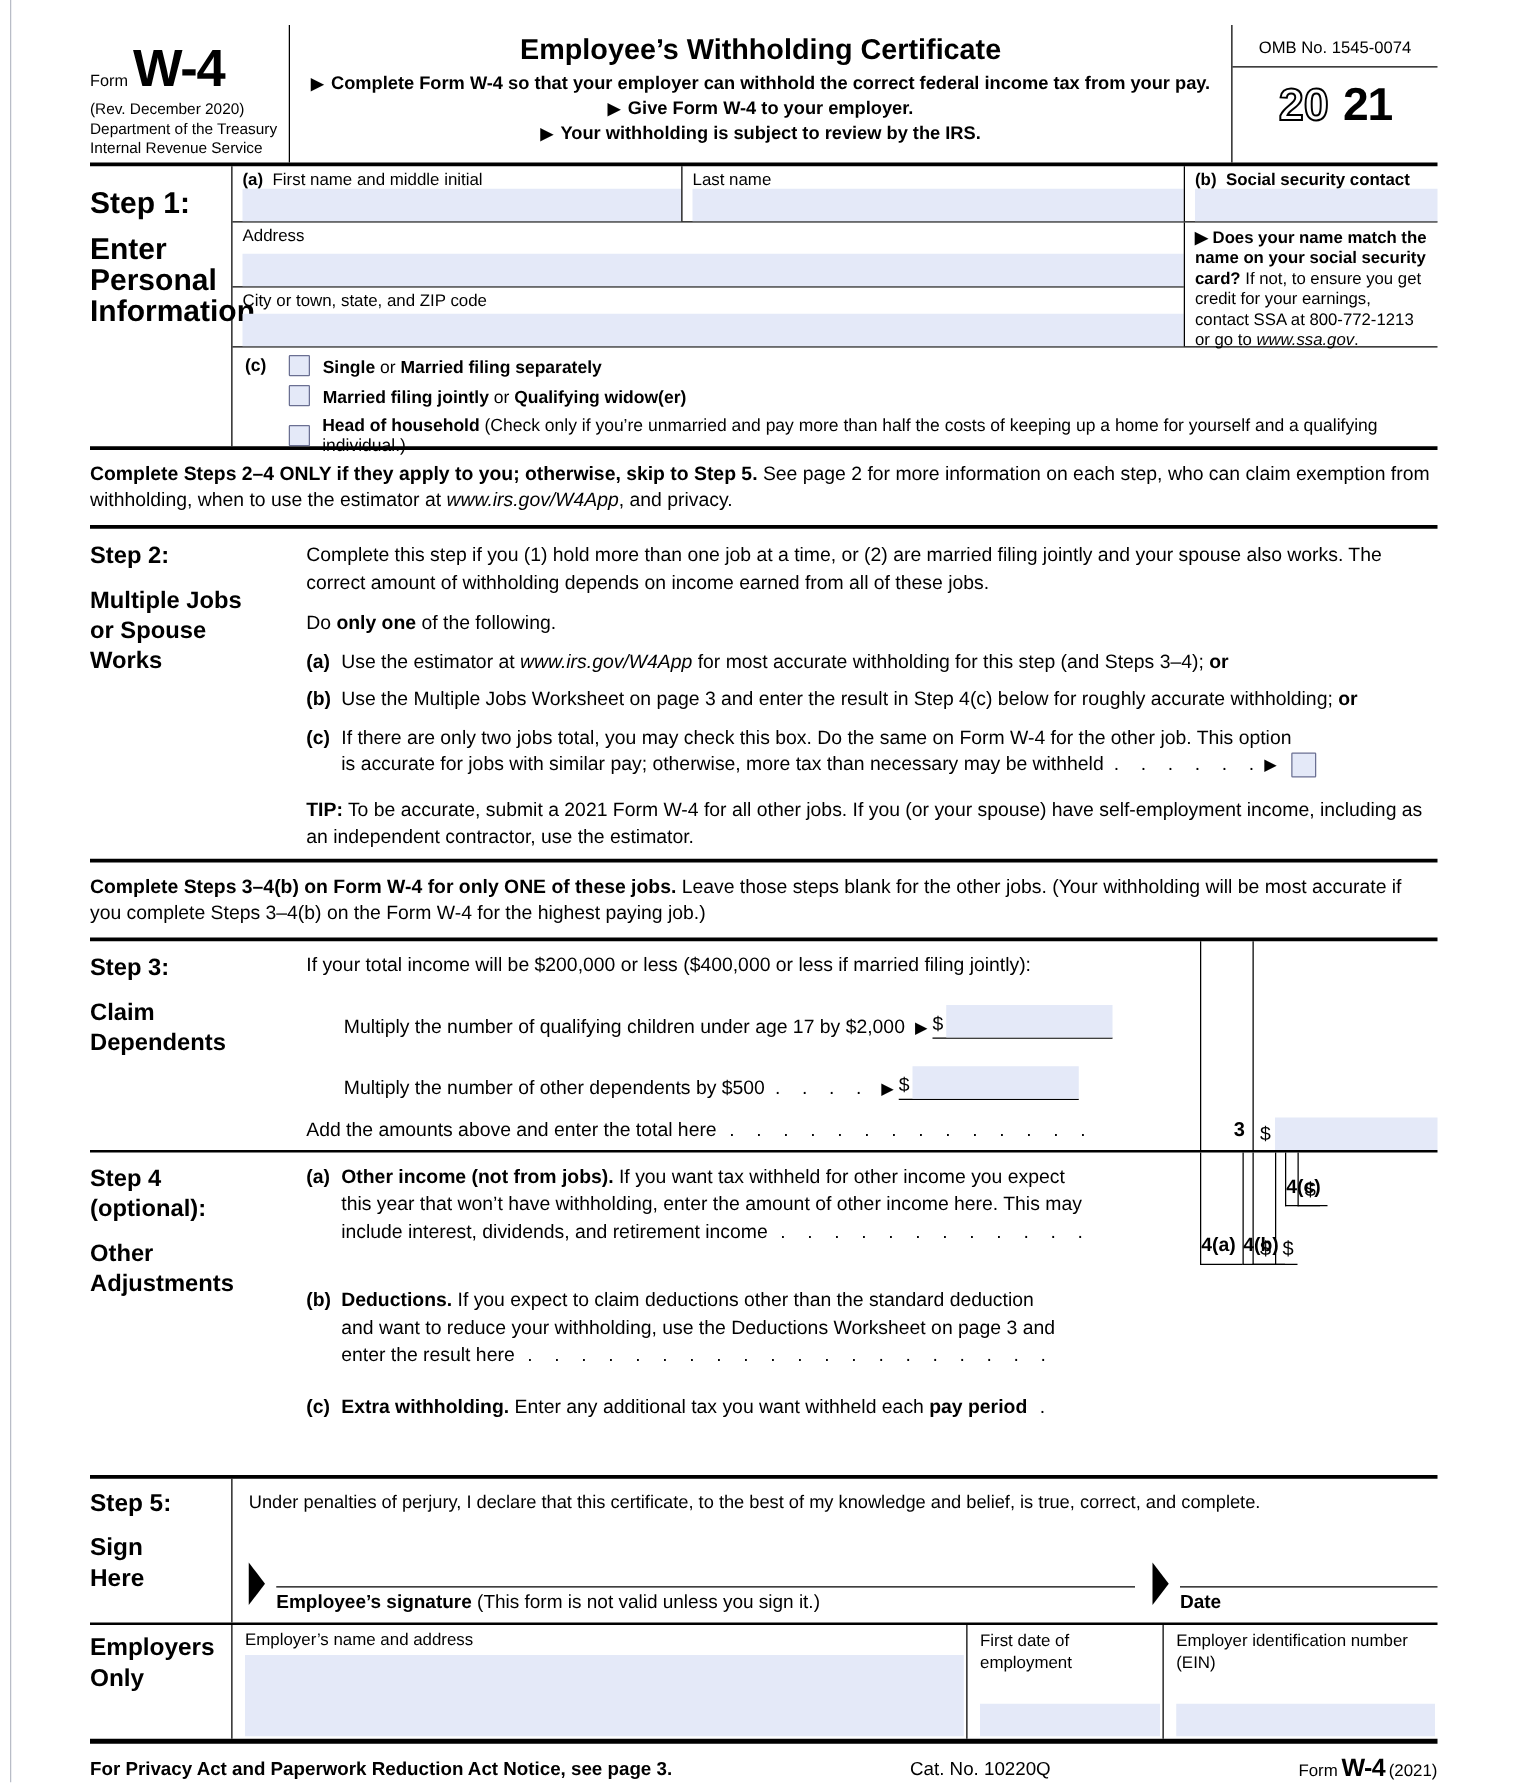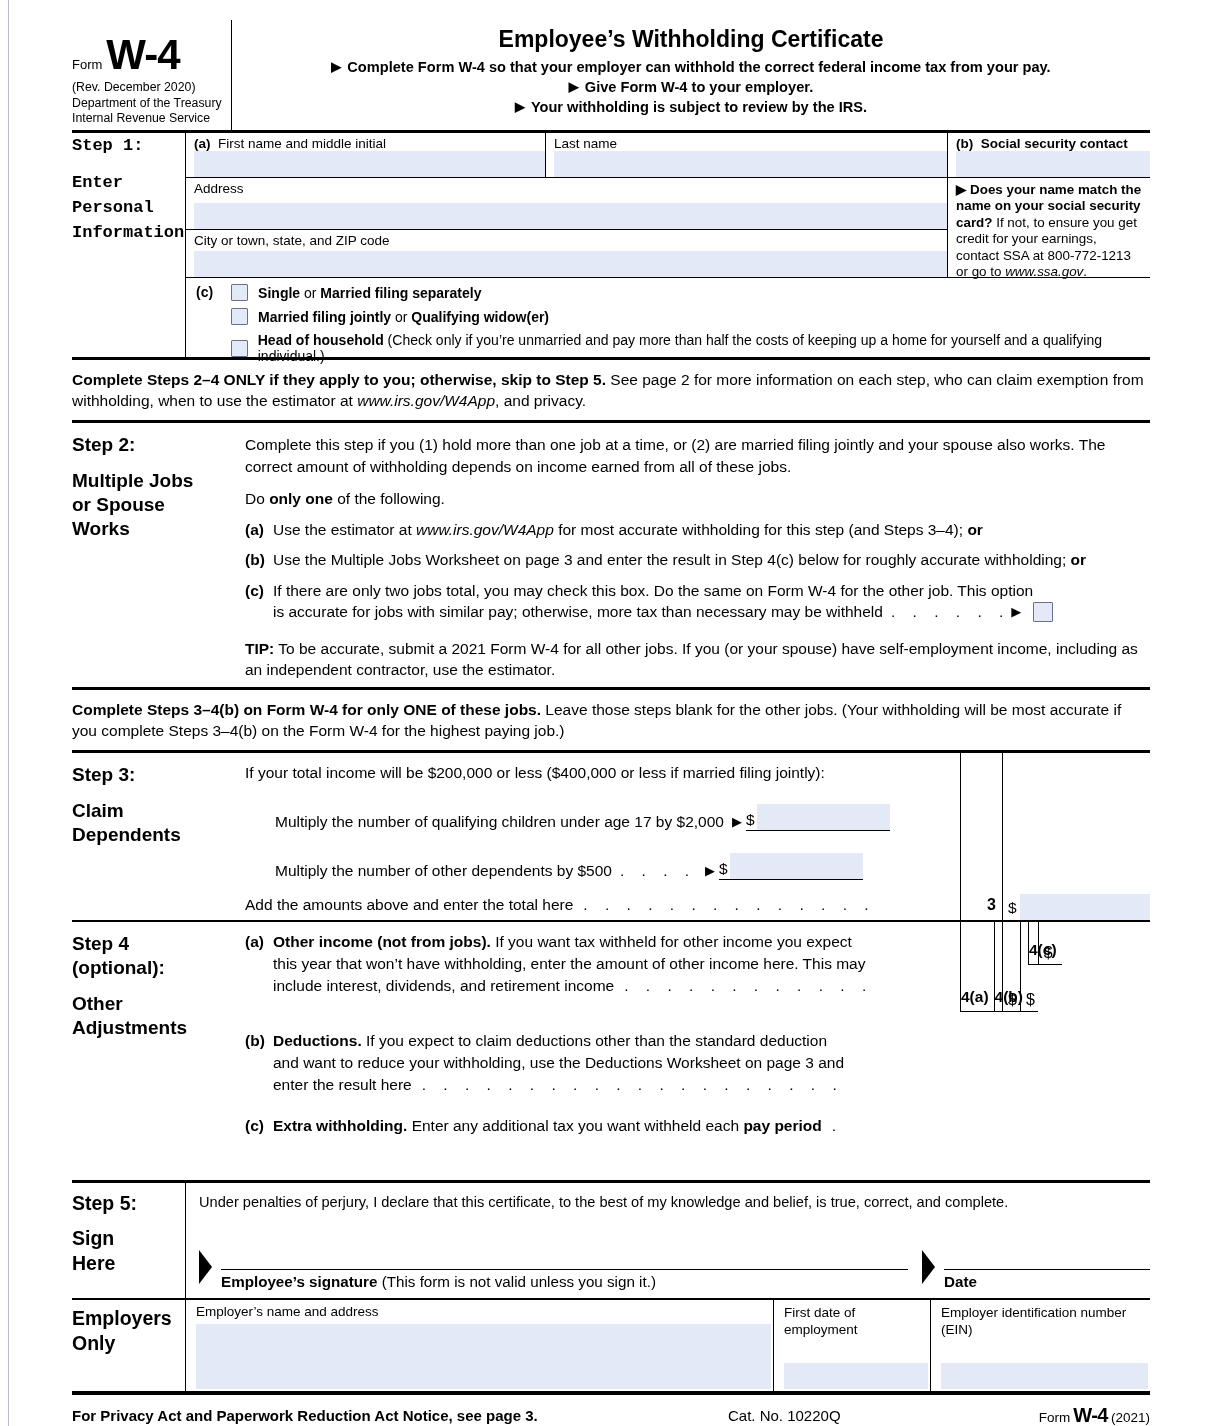--- a/index.html
+++ b/index.html
@@ -37,21 +37,21 @@
   .bluebar { background:var(--f); height:26px; }
   .chk { width:17px; height:17px; background:var(--f); border:1px solid #6a6f92; border-radius:1px; }
   .arr { font-size:13px; }
   .sidelabel { width:173px; padding-top:10px; font-size:19px; font-weight:bold; line-height:24px; }
   .sidelabel .sub { margin-top:12px; max-width:125px; }
   .leader { flex:1; overflow:hidden; white-space:nowrap; word-spacing:13px; padding-left:10px; }
   .dots { word-spacing:13px; padding:0 8px; white-space:nowrap; }
 
   
   .s1 { display:flex; border-bottom:3px solid #000; height:227px; }
-  .s1-label { width:113px; font-size:17px; font-weight:bold; line-height:25px; padding-top:0;font-family:Liberation Mono, monospace; }
+  .s1-label { width:113px; font-size:24px; font-weight:bold; line-height:25px; padding-top:17px; }
   .s1-label .sub { margin-top:12px; }
   .s1-body { flex:1; border-left:1.5px solid #000; display:flex; flex-direction:column; }
   .fcell { display:flex; flex-direction:column; padding:3px 0 0 8px; font-size:13.5px; }
   .fcell .bluebar { margin-top:auto; }
   .row-names { display:flex; height:52px; border-bottom:1px solid #000; }
   .cell-first { width:359px; }
   .cell-last { width:402px; border-left:1px solid #000; }
   .cell-ssn { flex:1; border-left:1.5px solid #000; }
   .row-mid { display:flex; height:100px; border-bottom:1px solid #000; }
   .mid-left { width:761px; display:flex; flex-direction:column; }
@@ -166,20 +166,30 @@
         <div class="hdr-bullet">
           <span class="arr">▶</span>
           <span>Give Form W-4 to your employer.</span>
         </div>
         <div class="hdr-bullet">
           <span class="arr">▶</span>
           <span>Your withholding is subject to review by the IRS.</span>
         </div>
       </div>
     </div>
+    <div class="hdr-right">
+      <div class="omb">OMB No. 1545-0074</div>
+      <div class="omb-rule"></div>
+      <div class="year">
+        <svg width="52" height="38" viewBox="0 0 52 38">
+          <text x="1" y="32" font-family="Liberation Sans, sans-serif" font-size="36" font-weight="bold" fill="#ffffff" stroke="#000000" stroke-width="1.6">20</text>
+        </svg>
+        <span class="year-bold">21</span>
+      </div>
+    </div>
   </div>
 
   <div class="s1">
     <div class="s1-label">
       <div>Step 1:</div>
       <div class="sub">Enter Personal Information</div>
     </div>
     <div class="s1-body">
       <div class="row-names">
         <div class="fcell cell-first">

